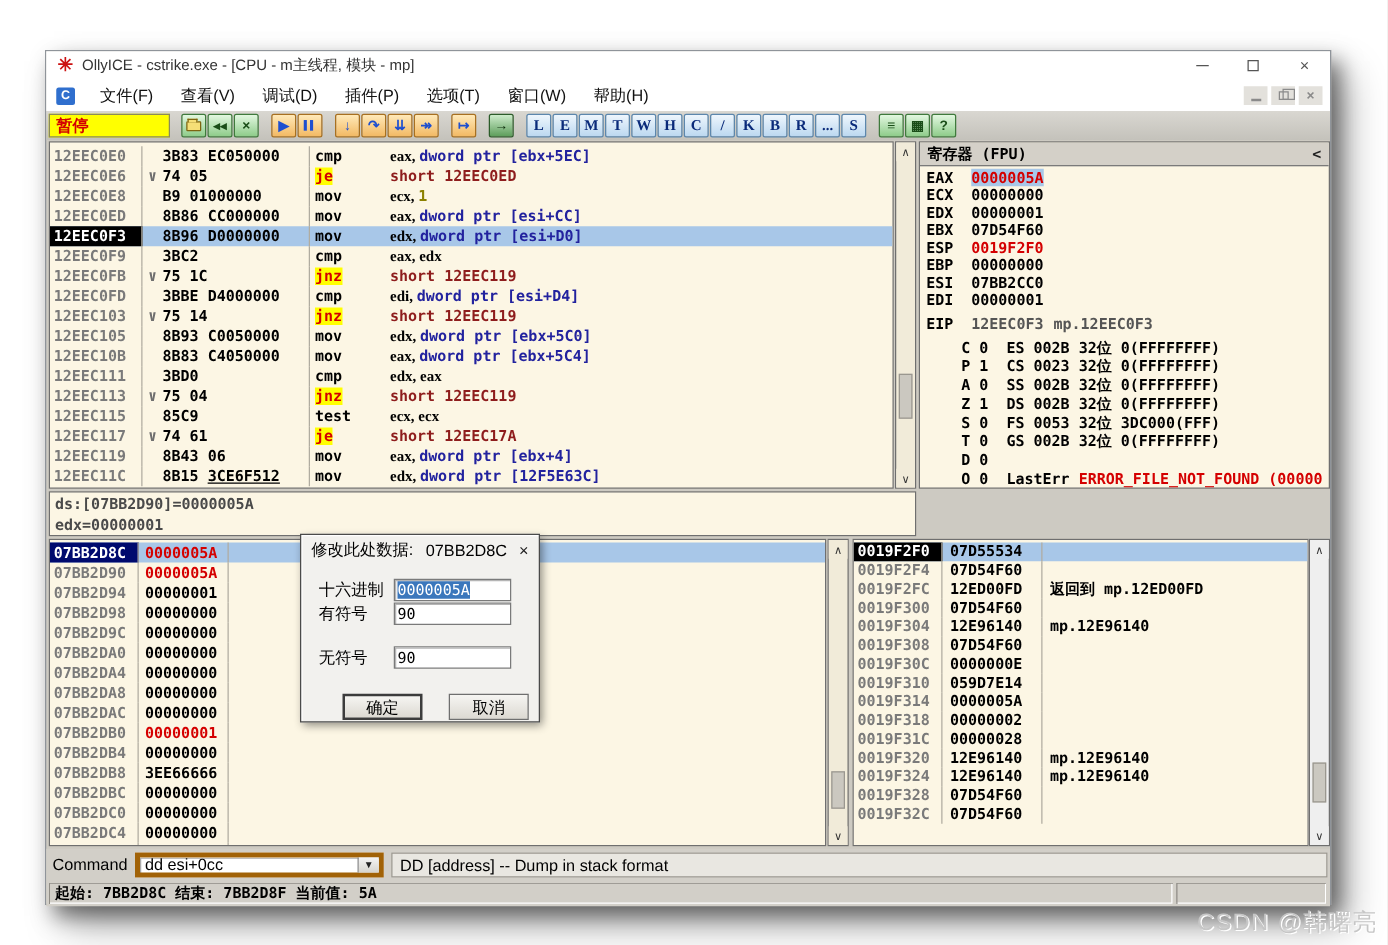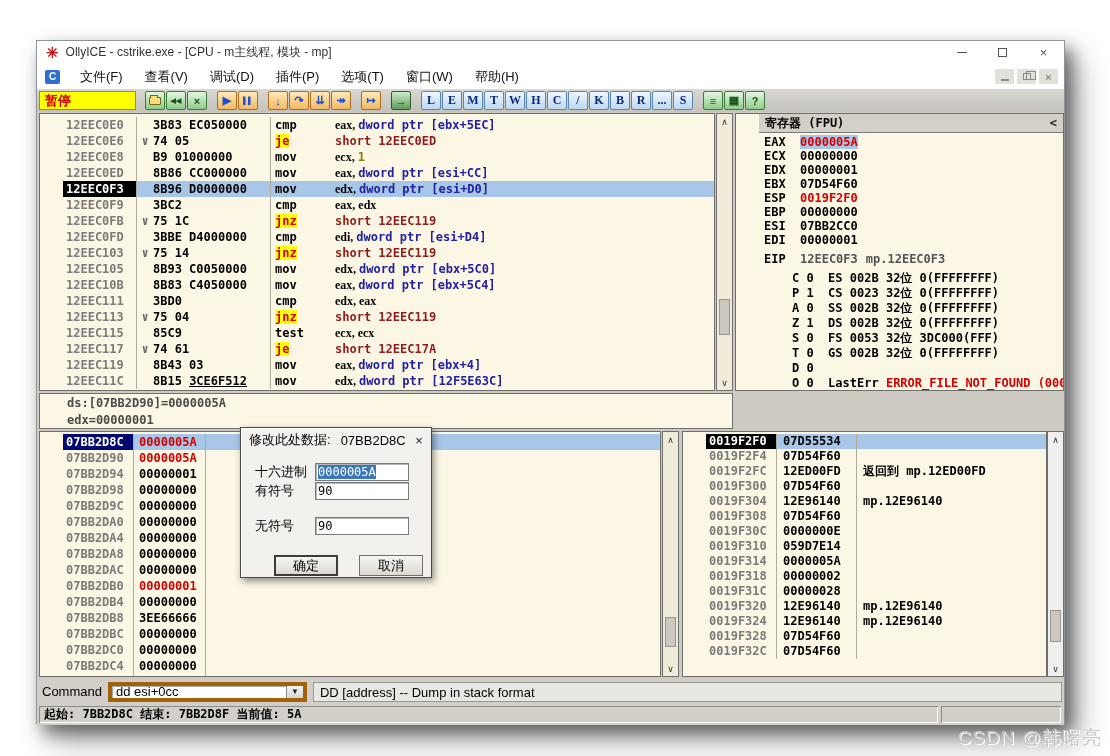--- a/index.html
+++ b/index.html
@@ -1,19 +1,19 @@
 <!DOCTYPE html>
 <html><head>
 <meta charset="utf-8">
 <style>
   * { margin:0; padding:0; box-sizing:border-box; }
   html,body { width:1110px; height:756px; background:#ffffff; overflow:hidden;
               font-family:"Liberation Sans", sans-serif; }
 
-  .mono { font-family:"DejaVu Sans Mono", monospace; font-weight:bold; font-size:12px;padding-left:23px; }
+  .mono { font-family:"DejaVu Sans Mono", monospace; font-weight:bold; font-size:12px; }
 
   
   .app { position:absolute; left:36px; top:40px; width:1029px; height:684px;
          background:#CDCAC2; border:1px solid #8f949a;
          box-shadow:7px 9px 16px rgba(0,0,0,.50), 14px 18px 30px rgba(0,0,0,.28); }
 
   .titlebar { position:absolute; left:0; top:0; width:100%; height:23px; background:#ffffff;
               display:flex; align-items:center; }
   .title-icon { color:#cc1111; font-size:15px; font-weight:bold; margin:0 7px 0 9px; line-height:1; }
   .title-text { font-size:12px; color:#333;text-align:center; }
@@ -238,21 +238,21 @@
       <div class="drow"><span class="c-addr sep-r">12EEC0F9</span><span class="c-arrow"></span><span class="c-bytes sep-r">3BC2</span><span class="c-mnem"><span>cmp</span></span><span class="c-ops"><span class="seg-reg">eax, edx</span></span></div>
       <div class="drow"><span class="c-addr sep-r">12EEC0FB</span><span class="c-arrow">∨</span><span class="c-bytes sep-r">75 1C</span><span class="c-mnem"><span class="hl">jnz</span></span><span class="c-ops"><span class="seg-jmp">short 12EEC119</span></span></div>
       <div class="drow"><span class="c-addr sep-r">12EEC0FD</span><span class="c-arrow"></span><span class="c-bytes sep-r">3BBE D4000000</span><span class="c-mnem"><span>cmp</span></span><span class="c-ops"><span class="seg-reg">edi, </span><span class="seg-mem">dword ptr [esi+D4]</span></span></div>
       <div class="drow"><span class="c-addr sep-r">12EEC103</span><span class="c-arrow">∨</span><span class="c-bytes sep-r">75 14</span><span class="c-mnem"><span class="hl">jnz</span></span><span class="c-ops"><span class="seg-jmp">short 12EEC119</span></span></div>
       <div class="drow"><span class="c-addr sep-r">12EEC105</span><span class="c-arrow"></span><span class="c-bytes sep-r">8B93 C0050000</span><span class="c-mnem"><span>mov</span></span><span class="c-ops"><span class="seg-reg">edx, </span><span class="seg-mem">dword ptr [ebx+5C0]</span></span></div>
       <div class="drow"><span class="c-addr sep-r">12EEC10B</span><span class="c-arrow"></span><span class="c-bytes sep-r">8B83 C4050000</span><span class="c-mnem"><span>mov</span></span><span class="c-ops"><span class="seg-reg">eax, </span><span class="seg-mem">dword ptr [ebx+5C4]</span></span></div>
       <div class="drow"><span class="c-addr sep-r">12EEC111</span><span class="c-arrow"></span><span class="c-bytes sep-r">3BD0</span><span class="c-mnem"><span>cmp</span></span><span class="c-ops"><span class="seg-reg">edx, eax</span></span></div>
       <div class="drow"><span class="c-addr sep-r">12EEC113</span><span class="c-arrow">∨</span><span class="c-bytes sep-r">75 04</span><span class="c-mnem"><span class="hl">jnz</span></span><span class="c-ops"><span class="seg-jmp">short 12EEC119</span></span></div>
       <div class="drow"><span class="c-addr sep-r">12EEC115</span><span class="c-arrow"></span><span class="c-bytes sep-r">85C9</span><span class="c-mnem"><span>test</span></span><span class="c-ops"><span class="seg-reg">ecx, ecx</span></span></div>
       <div class="drow"><span class="c-addr sep-r">12EEC117</span><span class="c-arrow">∨</span><span class="c-bytes sep-r">74 61</span><span class="c-mnem"><span class="hl">je</span></span><span class="c-ops"><span class="seg-jmp">short 12EEC17A</span></span></div>
-      <div class="drow"><span class="c-addr sep-r">12EEC119</span><span class="c-arrow"></span><span class="c-bytes sep-r">8B43 03</span><span class="c-mnem"><span>mov</span></span><span class="c-ops"><span class="seg-reg">eax, </span><span class="seg-mem">dword ptr [ebx+4]</span></span></div>
+      <div class="drow"><span class="c-addr sep-r">12EEC119</span><span class="c-arrow"></span><span class="c-bytes sep-r">8B43 06</span><span class="c-mnem"><span>mov</span></span><span class="c-ops"><span class="seg-reg">eax, </span><span class="seg-mem">dword ptr [ebx+4]</span></span></div>
       <div class="drow"><span class="c-addr sep-r">12EEC11C</span><span class="c-arrow"></span><span class="c-bytes sep-r">8B15 <span class="u">3CE6F512</span></span><span class="c-mnem"><span>mov</span></span><span class="c-ops"><span class="seg-reg">edx, </span><span class="seg-mem">dword ptr [12F5E63C]</span></span></div>
     </div>
 
   <div class="vscroll" style="left:679px; top:72px; width:17px; height:278px;">
     <div class="sb-arrow" style="top:0">∧</div>
     <div class="sb-thumb" style="top:185px; height:36px;"></div>
     <div class="sb-arrow" style="bottom:0">∨</div>
   </div>
 
   <div class="pane mono" style="left:698px; top:72px; width:329px; height:278px;">

